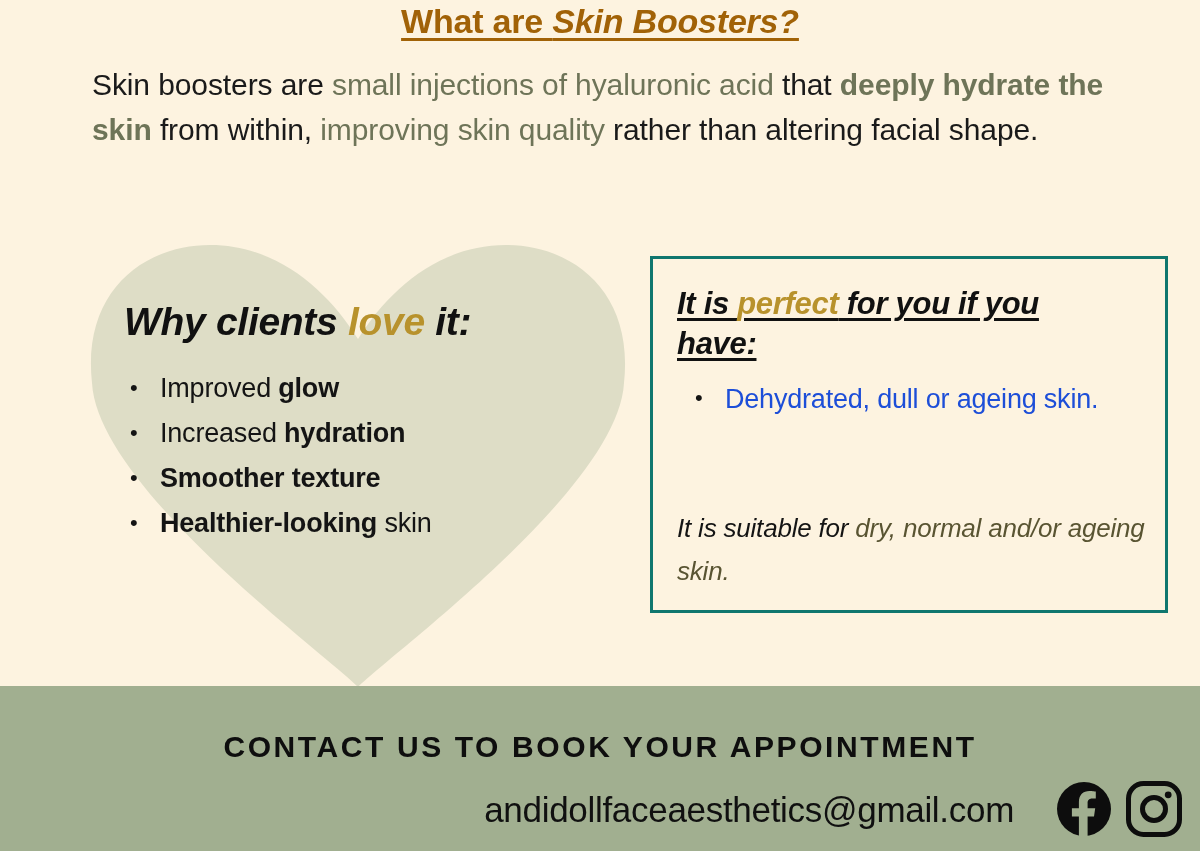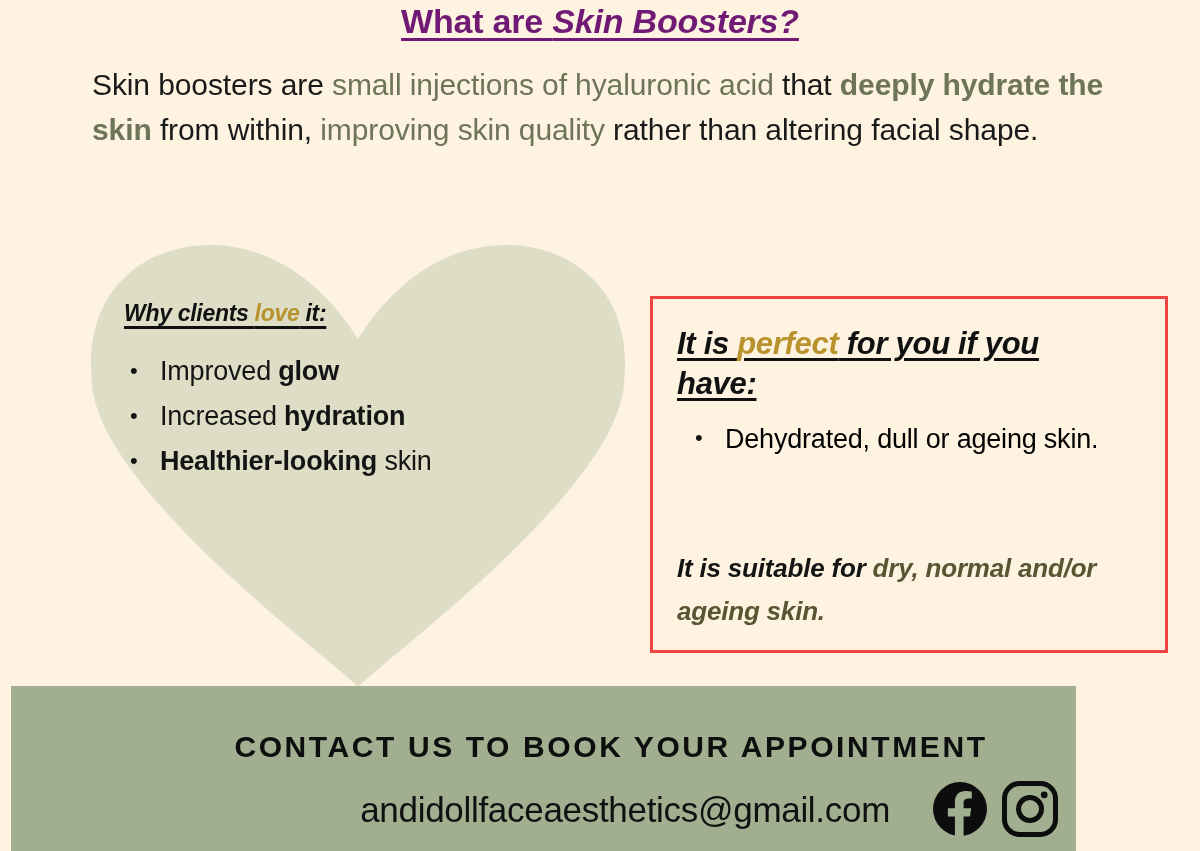--- a/index.html
+++ b/index.html
@@ -25,21 +25,21 @@
 
   
   .heading {
     position: absolute;
     top: 2px;
     left: 0;
     width: 1200px;
     text-align: center;
     font-size: 34px;
     font-weight: bold;
-    color: #701a75;
+    color: #a16207;
     letter-spacing: -0.2px;
     white-space: nowrap;
   }
   .heading .u {
     text-decoration: underline;
     text-underline-offset: 5px;
     text-decoration-thickness: 3px;
   }
   .heading .ital { font-style: italic; }
 
@@ -70,27 +70,26 @@
   .heart-wrap svg { display:block; width:100%; height:100%; }
 
   
   .left-col {
     position: absolute;
     left: 124px;
     top: 300px;
     width: 520px;
   }
   .left-title {
-    font-size: 23px;
+    font-size: 39px;
     font-weight: bold;
     font-style: italic;
     color: #111111;
     letter-spacing: -0.3px;
     white-space: nowrap;
-    text-decoration: underline;
     text-underline-offset: 5px;
     text-decoration-thickness: 3px;
     display: inline-block;
   }
   .gold { color: #B8922C; }
 
   ul.bullets {
     list-style: none;
     margin: 22px 0 0 0;
     padding: 0;
@@ -114,24 +113,23 @@
   }
   ul.bullets li b { font-weight: bold; }
 
   
   .right-box {
     position: absolute;
     left: 650px;
     top: 256px;
     width: 518px;
     height: 357px;
-    border: 3px solid #ef4444;
+    border: 3px solid #0f766e;
     box-sizing: border-box;
     background: transparent;
-    margin-top: 40px;
   }
   .right-title {
     position: absolute;
     left: 24px;
     top: 25px;
     width: 446px;
     font-size: 31px;
     line-height: 40px;
     font-weight: bold;
     font-style: italic;
@@ -150,51 +148,51 @@
     width: 452px;
     list-style: none;
     margin: 0;
     padding: 0;
   }
   ul.bullets2 li {
     position: relative;
     padding-left: 36px;
     font-size: 27px;
     line-height: 41px;
-    color: #000000;
+    color: #1d4ed8;
     letter-spacing: -0.2px;
   }
   ul.bullets2 li::before {
     content: "•";
     position: absolute;
     left: 6px;
     top: -2px;
     font-size: 22px;
     color: #141414;
   }
   .suitable {
     position: absolute;
     left: 24px;
     top: 248px;
     width: 470px;
     font-size: 26px;
     line-height: 43px;
-    font-weight: bold;
+    font-weight: normal;
     font-style: italic;
     color: #141414;
     letter-spacing: -0.2px;
   }
   .darkolive { color: #595432; }
 
   
   .footer {
     position: absolute;
-    left: 11px;
+    left: 0;
     top: 686px;
-    width: 1065px;
+    width: 1200px;
     height: 165px;
     background: #A1AF90;
   }
   .footer-title {
     position: absolute;
     left: 0;
     top: 44px;
     width: 1200px;
     text-align: center;
     font-size: 30px;
@@ -242,20 +240,21 @@
     <svg viewBox="0 0 540 444" xmlns="http://www.w3.org/2000/svg" aria-hidden="true">
       <path d="M270 444 C 236 410 10 245 4 140 C -6 48 56 2 122 2 C 190 2 240 48 270 96 C 300 48 350 2 418 2 C 484 2 546 48 536 140 C 530 245 304 410 270 444 Z" fill="#DEDDC6"></path>
     </svg>
   </div>
 
   <div class="left-col">
     <div class="left-title"><span>Why clients </span><span class="gold">love</span><span> it:</span></div>
     <ul class="bullets">
       <li><span>Improved </span><b>glow</b><span></span></li>
       <li><span>Increased </span><b>hydration</b><span></span></li>
+      <li><span></span><b>Smoother texture</b><span></span></li>
       <li><span></span><b>Healthier-looking</b><span> skin</span></li>
     </ul>
   </div>
 
   <div class="right-box">
     <div class="right-title"><span class="u2"><span>It is </span><span class="gold">perfect</span><span> for you if you have:</span></span></div>
     <ul class="bullets2">
       <li>Dehydrated, dull or ageing skin.</li>
     </ul>
     <div class="suitable"><span>It is suitable for </span><span class="darkolive">dry, normal and/or ageing skin.</span></div>

